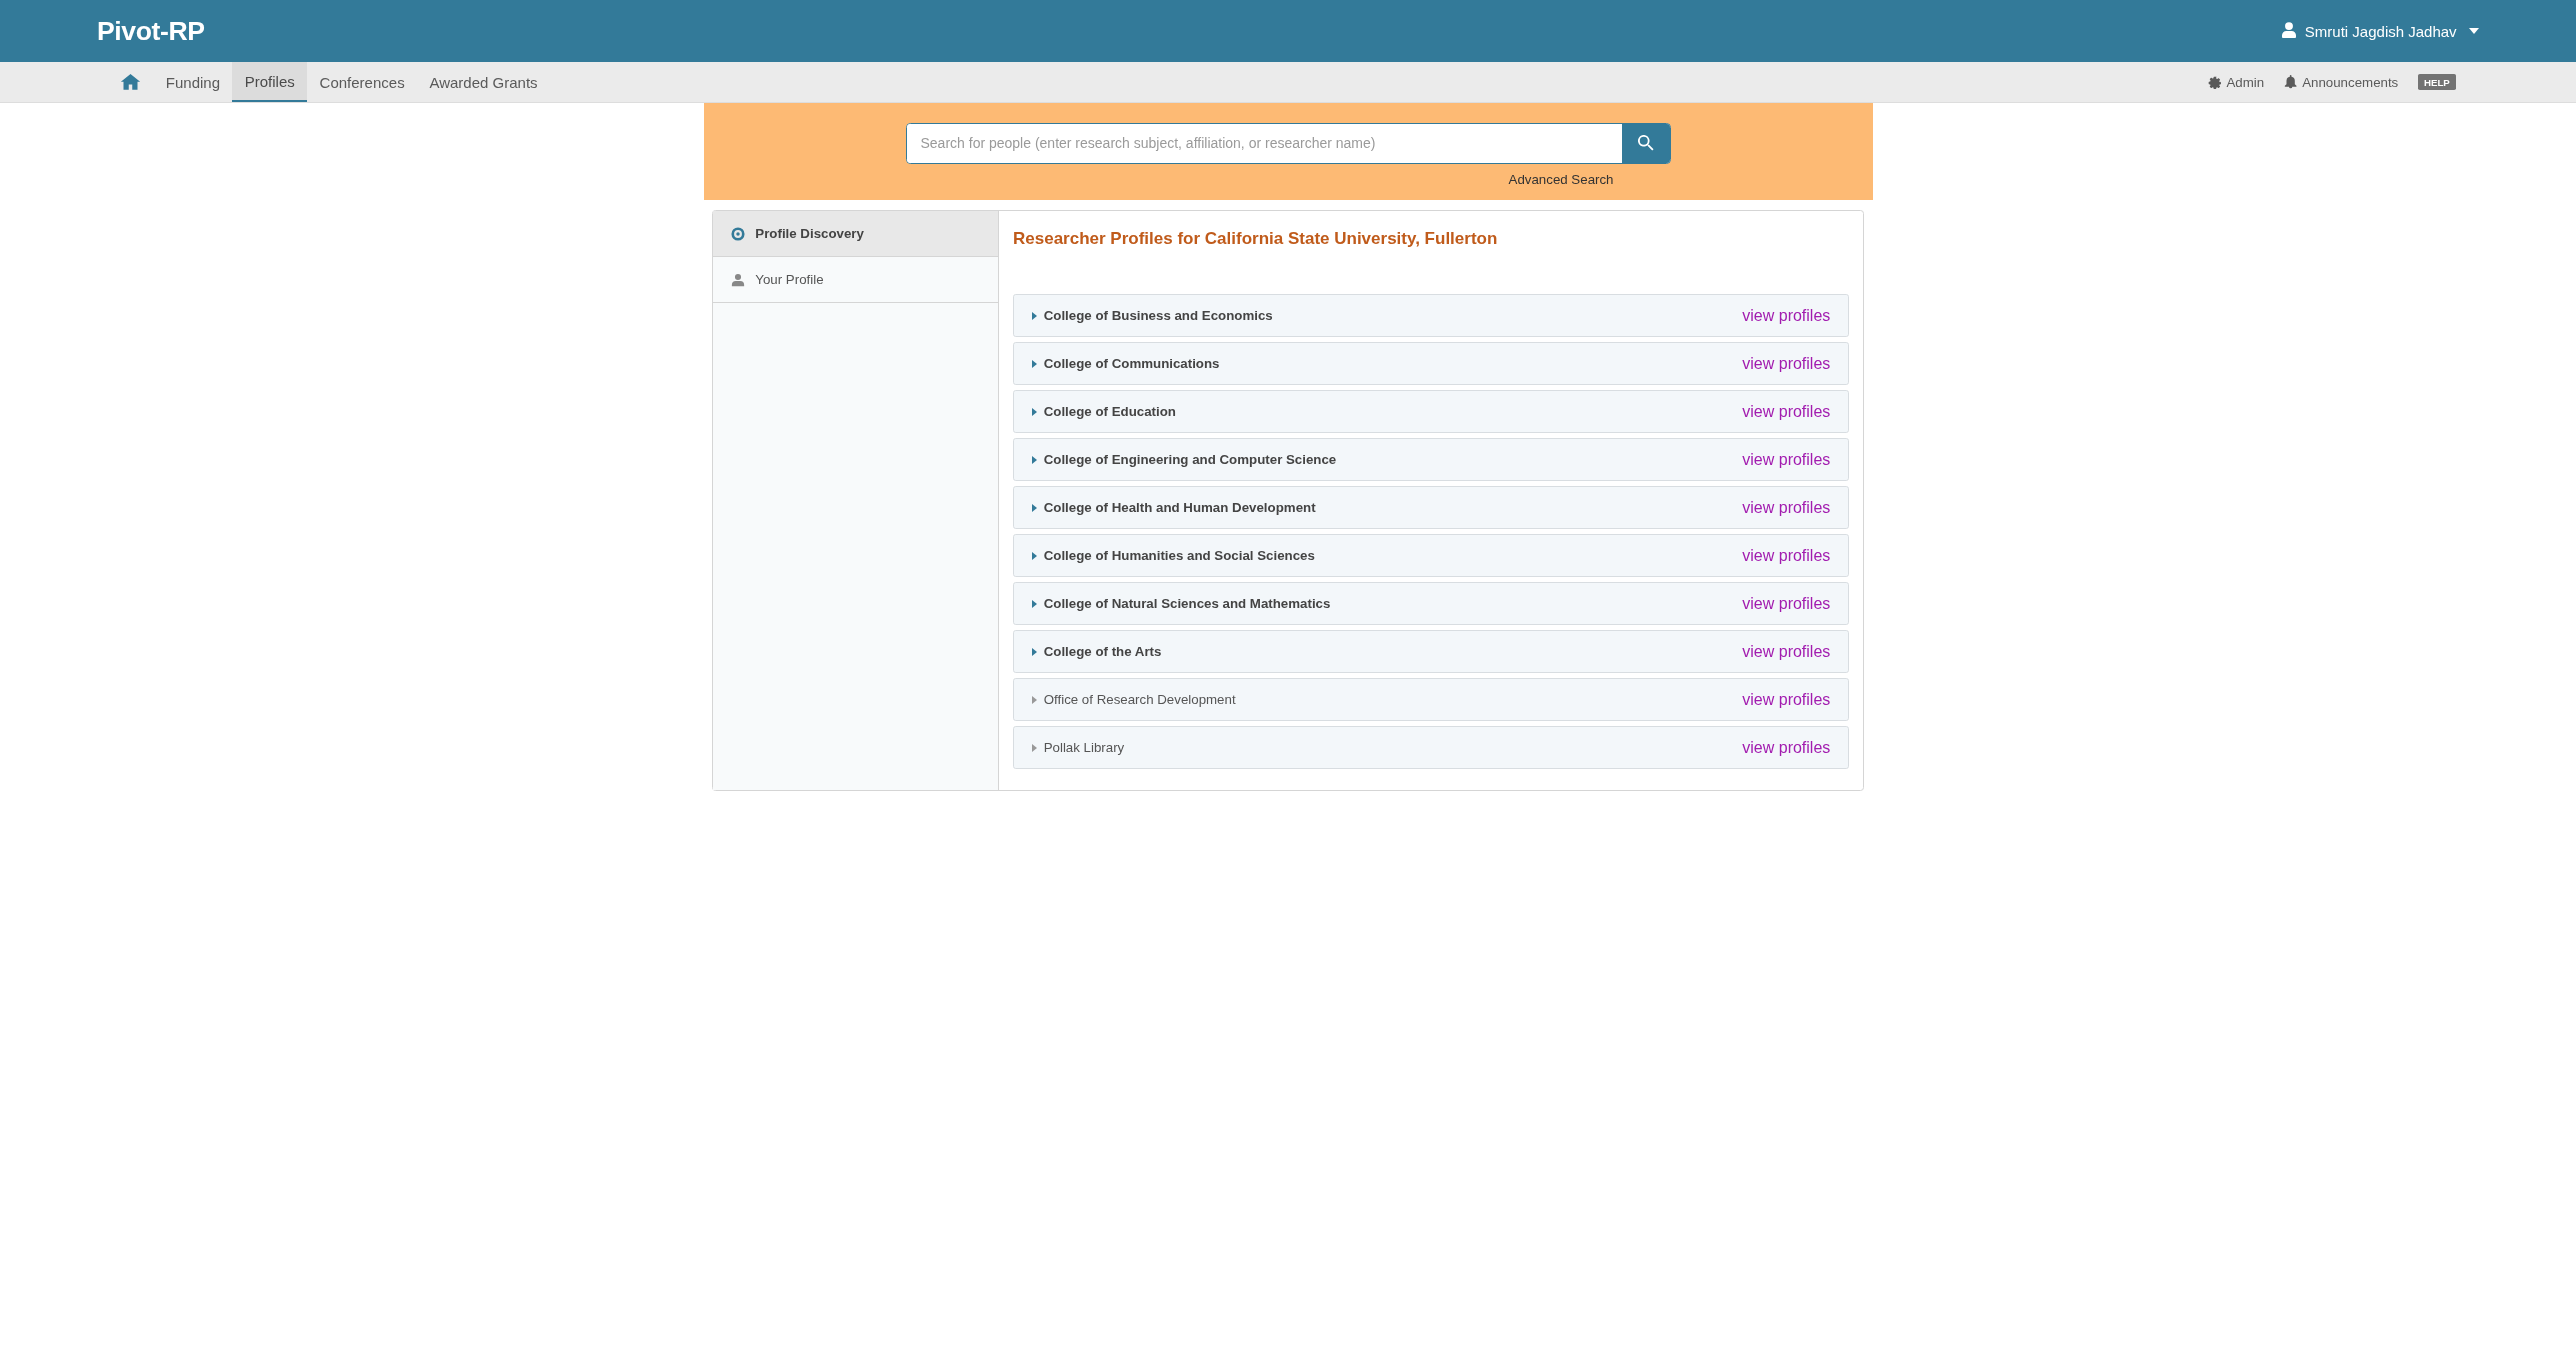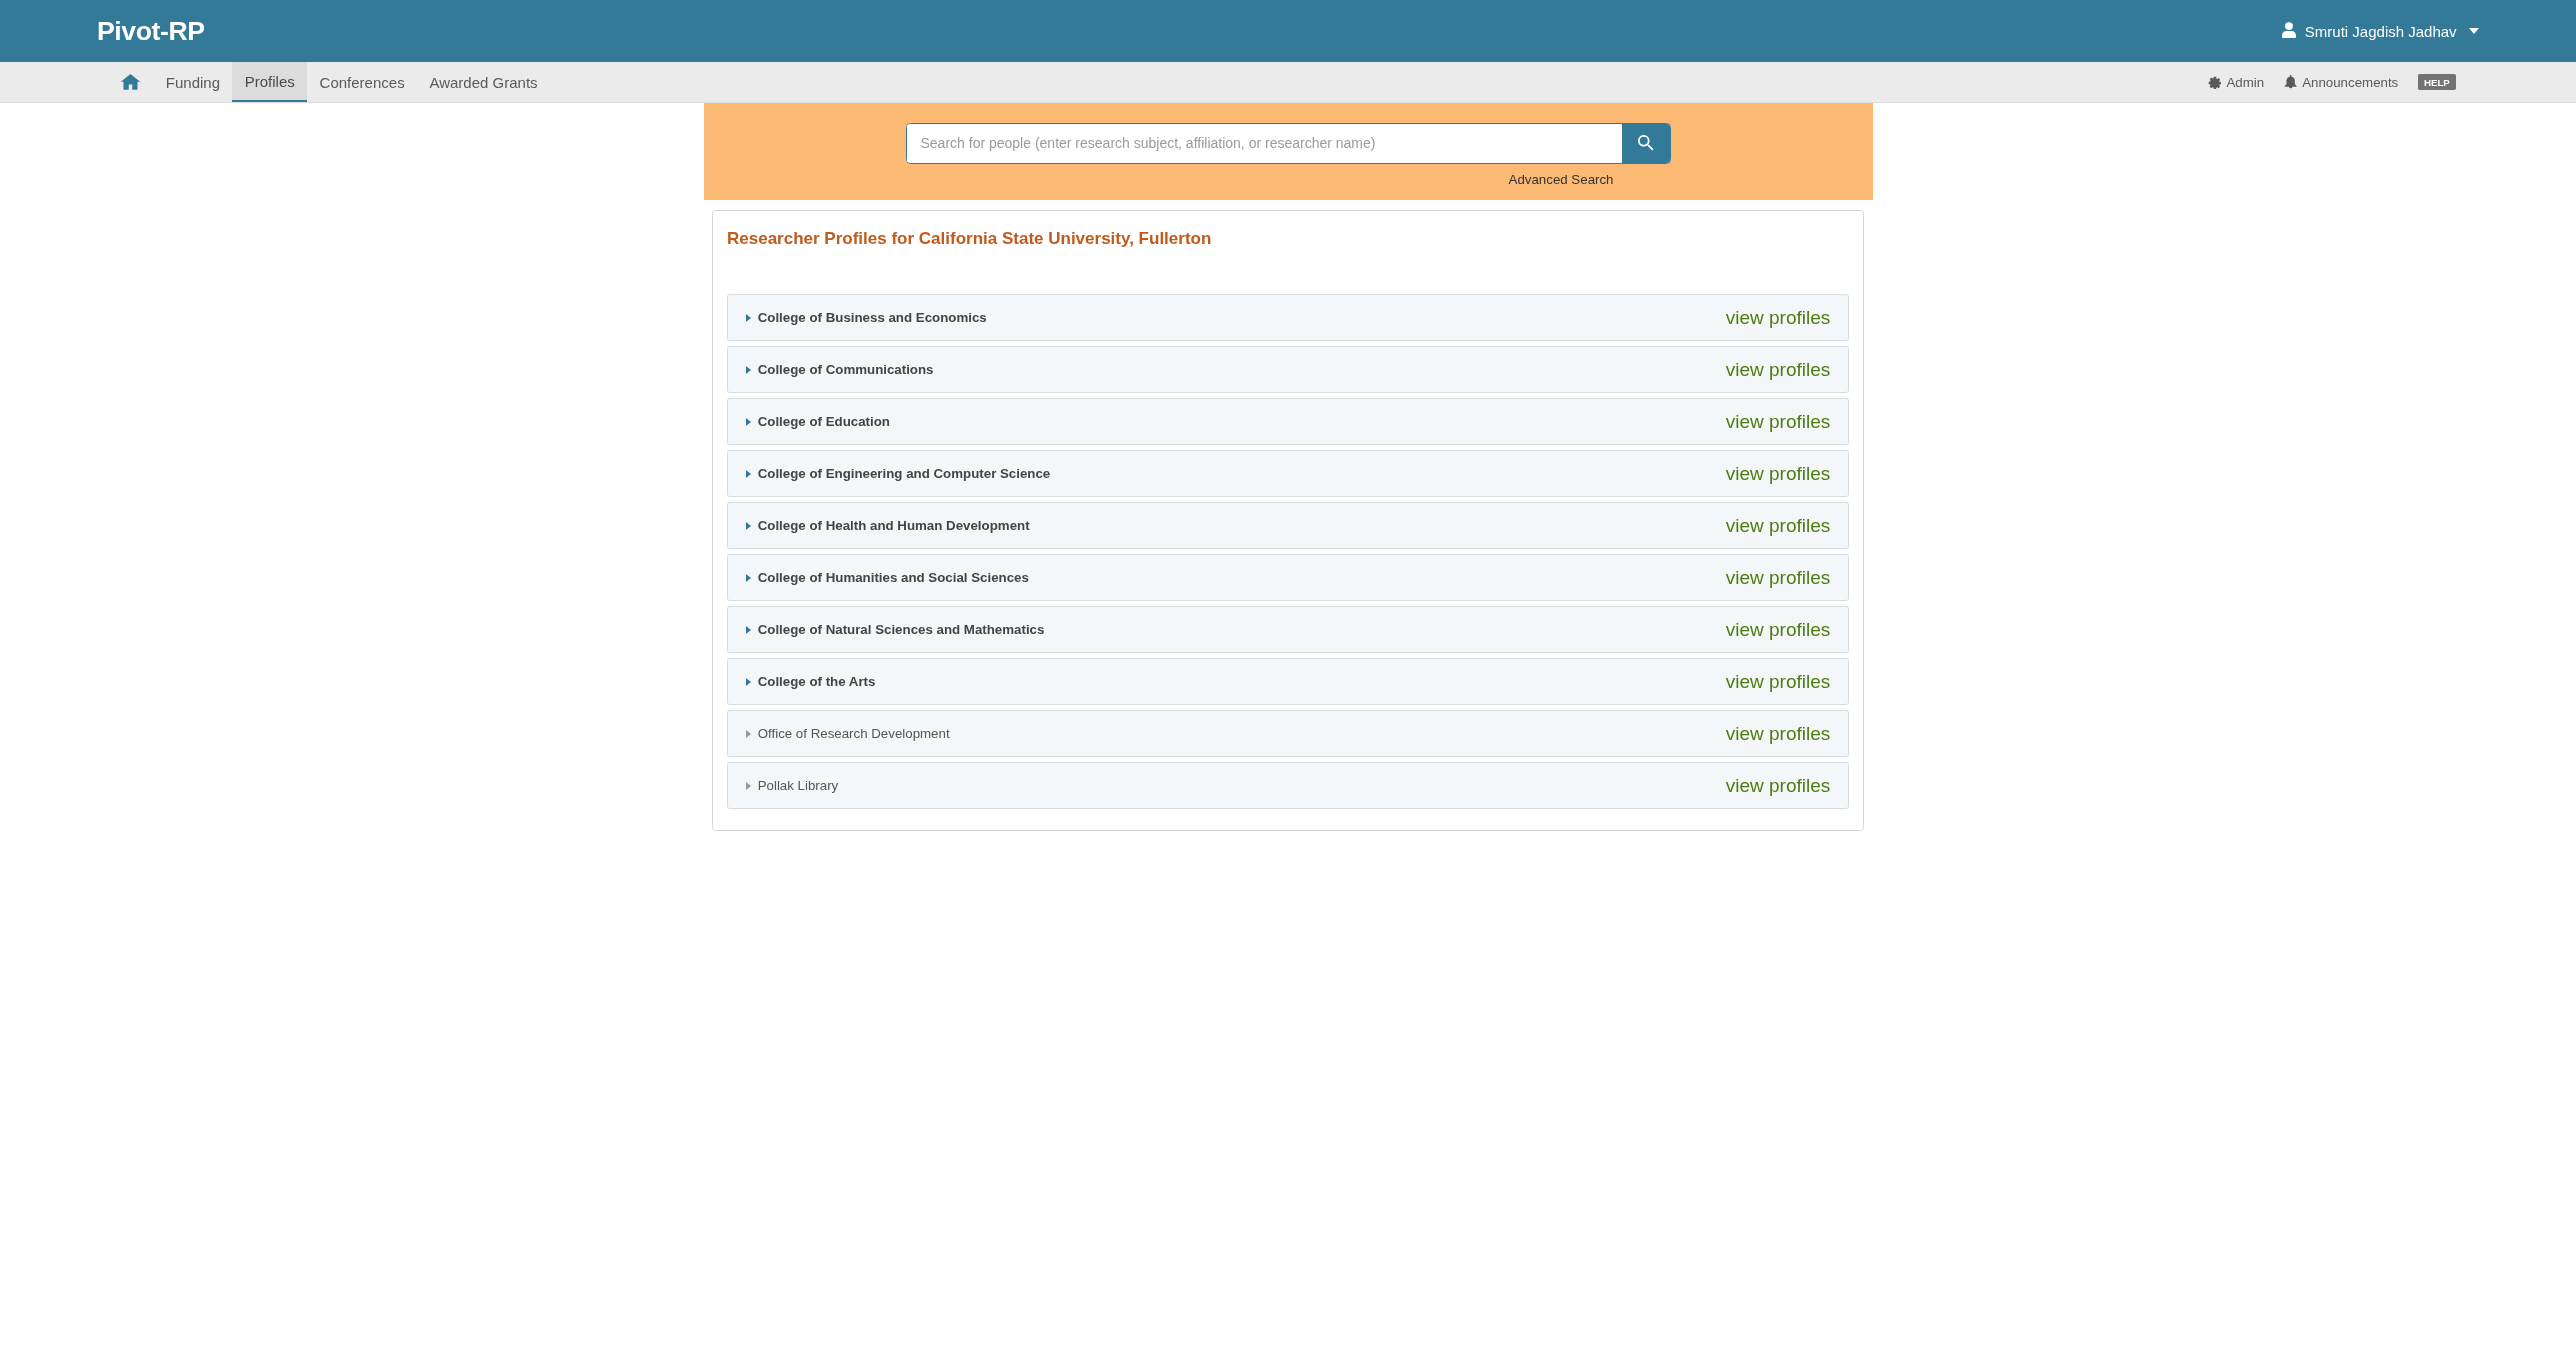--- a/index.html
+++ b/index.html
@@ -247,22 +247,22 @@
     .college-name {
       font-weight: 700;
       color: #444;
       font-size: 13.3px;
     }
     .college-name.muted {
       font-weight: 400;
       color: #555;
     }
     .view-link {
-      color: #4d7c0f;
-      font-size: 19px;
+      color: #a21caf;
+      font-size: 16px;
       cursor: pointer;
     }
   </style>
 </head>
 <body>
 
 <div class="top-header">
   <div class="logo">Pivot-RP</div>
   <div class="user-menu">
     <span class="user-icon">
@@ -312,20 +312,35 @@
         <svg viewBox="0 0 18 18">
             <path d="M12.5 11h-.8l-.3-.3a6.5 6.5 0 1 0-.7.7l.3.3v.8l5 5 1.5-1.5-5-5zm-6 0a4.5 4.5 0 1 1 0-9 4.5 4.5 0 0 1 0 9z"></path>
           </svg>
       </div>
     </div>
     <div class="advanced-link">Advanced Search</div>
   </div>
 </div>
 
 <div class="content-wrap">
+  <div class="sidebar">
+    <div class="sidebar-item active discovery-icon">
+      <svg viewBox="0 0 16 16">
+          <circle cx="8" cy="8" r="6"></circle>
+          <circle cx="8" cy="8" r="2" fill="#337a99" stroke="none"></circle>
+        </svg>
+      <span>Profile Discovery</span>
+    </div>
+    <div class="sidebar-item person-icon">
+      <svg viewBox="0 0 16 16">
+          <path d="M8 8a3.5 3.5 0 1 0 0-7 3.5 3.5 0 0 0 0 7zm2.5 1h-5A4.5 4.5 0 0 0 1 13.5V15h14v-1.5A4.5 4.5 0 0 0 10.5 9z"></path>
+        </svg>
+      <span>Your Profile</span>
+    </div>
+  </div>
   <div class="main-panel">
     <div class="page-title">Researcher Profiles for California State University, Fullerton</div>
     <div class="college-list" id="college-list">
         <div class="college-row">
           <div class="college-left">
             <span class="expand-caret"></span>
             <span class="college-name">College of Business and Economics</span>
           </div>
           <span class="view-link">view profiles</span>
         </div>

